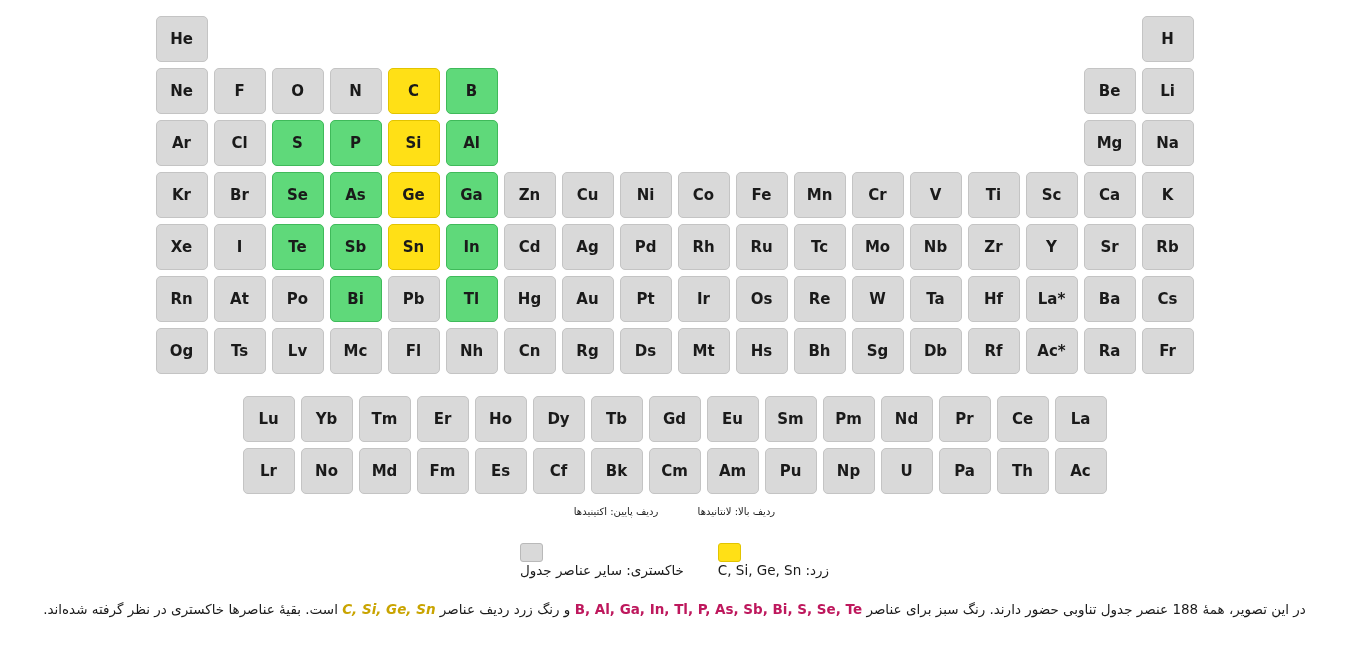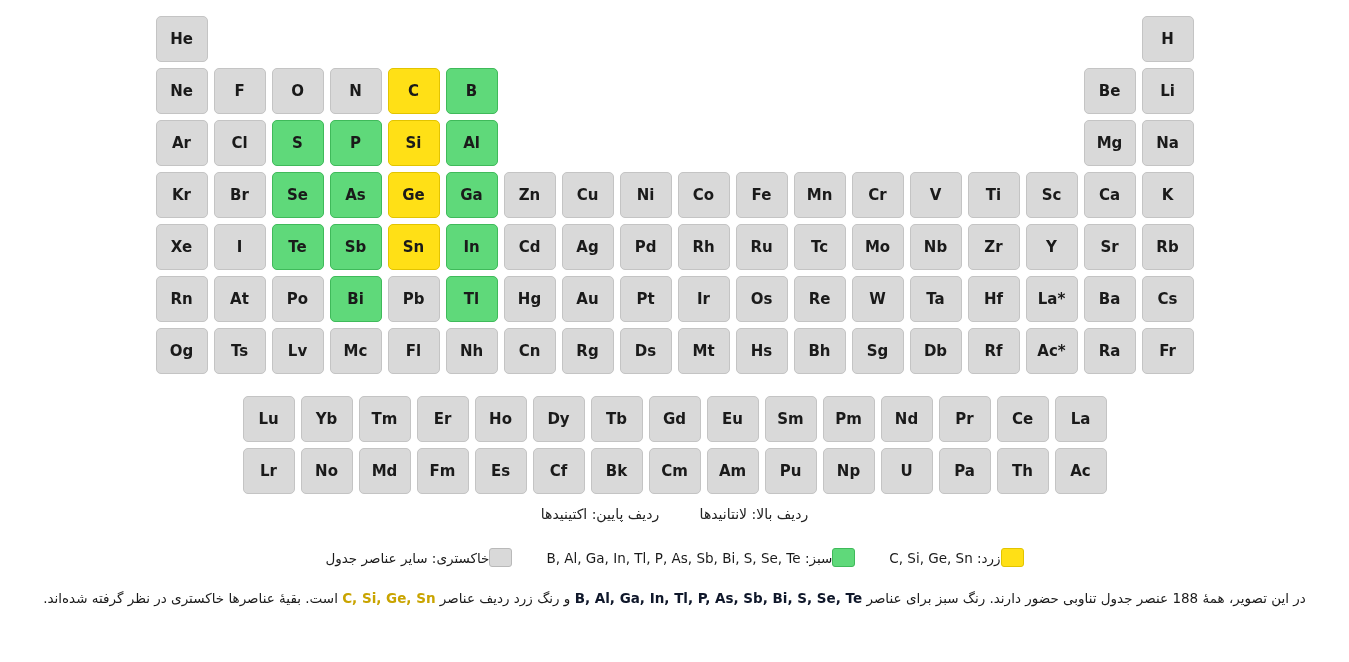--- a/index.html
+++ b/index.html
@@ -67,42 +67,42 @@
     background: #ffe016;
     border: 1px solid #e2c400;
   }
   .cell.empty {
     background: transparent;
     border: none;
   }
 
   .rows-note {
     text-align: center;
-    font-size: 14px;
+    font-size: 10px;
     color: #222;
     margin-top: 12px;
     direction: rtl;
   }
   .rows-note .seg { display: inline-block; margin: 0 18px; }
 
   .legend {
     display: flex;
     flex-direction: row;
     justify-content: center;
     align-items: center;
     gap: 34px;
     margin-top: 26px;
     font-size: 13.5px;
     color: #1a1a1a;
     direction: rtl;
   }
   .legend-item {
     display: flex;
-    flex-direction: row;
-    align-items: center;
+    flex-direction: column;
+    align-items: flex-end;
     gap: 0;
     white-space: nowrap;
   }
   .swatch {
     width: 21px;
     height: 17px;
     border-radius: 3px;
     display: inline-block;
   }
   .swatch.gray { background: #d9d9d9; border: 1px solid #b9b9b9; }
@@ -111,22 +111,22 @@
 
   .caption {
     text-align: center;
     font-size: 13.5px;
     color: #1a1a1a;
     margin-top: 20px;
     direction: rtl;
     line-height: 1.7;
     padding: 0 16px;
   }
-  .caption .gtxt { color: #0f172a; font-weight: bold; }
-  .caption .ytxt { color: #c9a400; font-weight: bold; }
+  .caption .gtxt { color: #be185d; font-weight: bold; }
+  .caption .ytxt { color: #c9a400; font-weight: bold; font-style: italic; }
 </style>
 </head>
 <body>
 
 <div id="root">
   <div class="table-wrap">
 
     <div class="main-grid" id="main-grid">
         <div class="cell gray">H</div>
         <div class="cell empty"></div>
@@ -293,24 +293,20 @@
       <span class="seg">ردیف بالا: لانتانیدها</span>
       <span class="seg">ردیف پایین: اکتینیدها</span>
     </div>
 
     <div class="legend">
       <div class="legend-item">
         <span class="swatch yellow"></span>
         <span>زرد: C, Si, Ge, Sn</span>
       </div>
       <div class="legend-item">
-        <span class="swatch green"></span>
-        <span>سبز: B, Al, Ga, In, Tl, P, As, Sb, Bi, S, Se, Te</span>
-      </div>
-      <div class="legend-item">
         <span class="swatch gray"></span>
         <span>خاکستری: سایر عناصر جدول</span>
       </div>
     </div>
 
     <div class="caption">
       <span>در این تصویر، همهٔ 188 عنصر جدول تناوبی حضور دارند. رنگ سبز برای عناصر</span>
       <span class="gtxt">B, Al, Ga, In, Tl, P, As, Sb, Bi, S, Se, Te</span>
       <span>و رنگ زرد ردیف عناصر</span>
       <span class="ytxt">C, Si, Ge, Sn</span>

